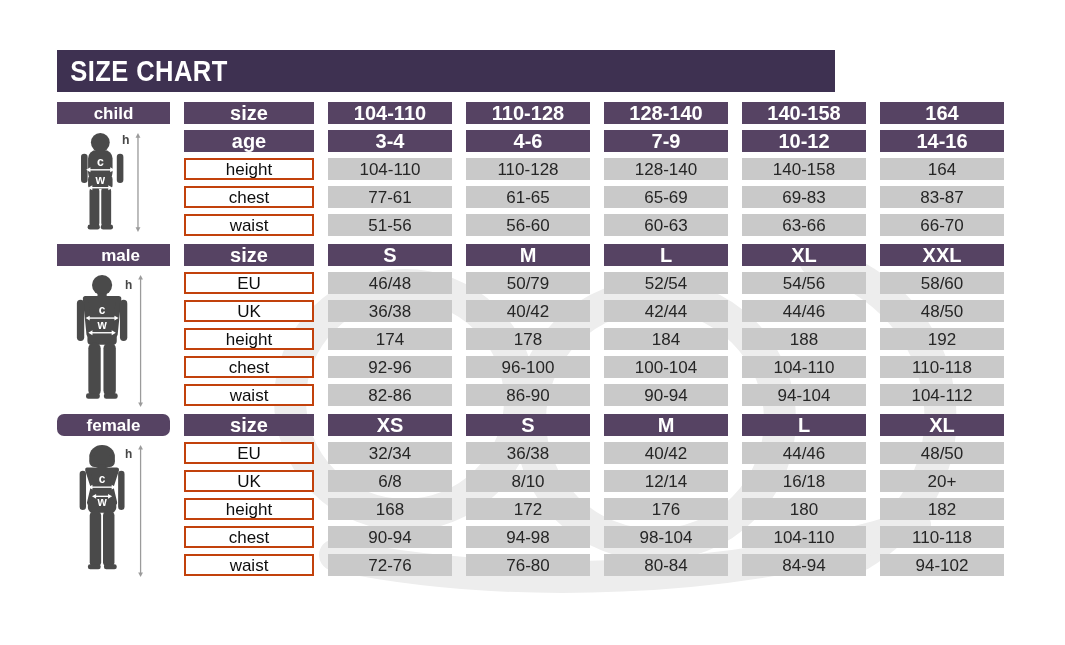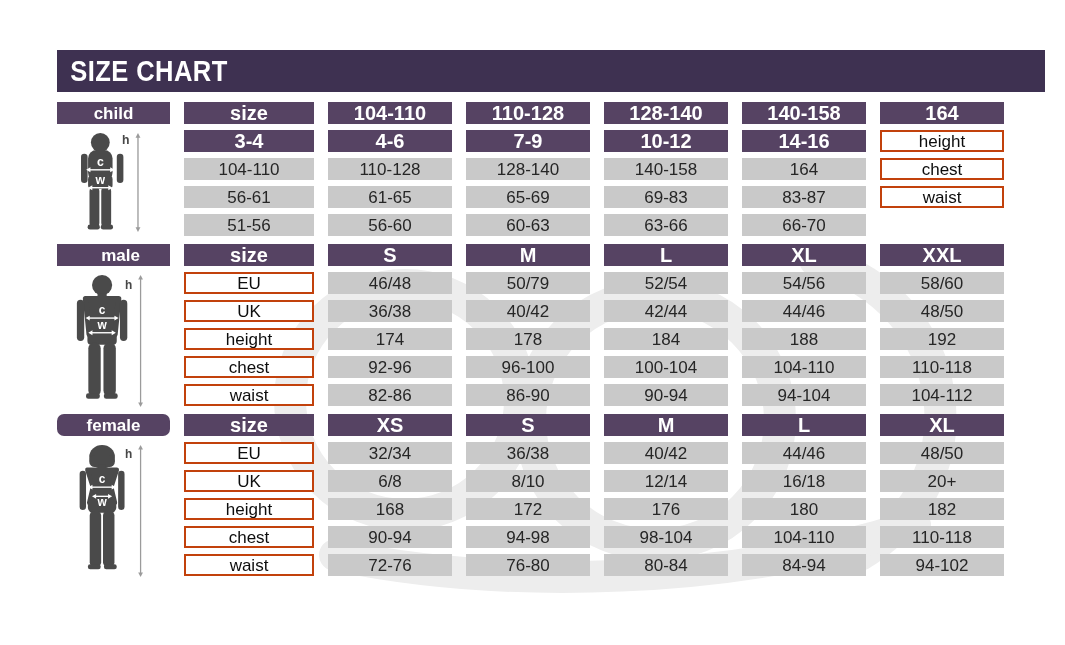--- a/index.html
+++ b/index.html
@@ -9,21 +9,21 @@
     background:#fff;
     overflow:hidden;
     font-family:"Liberation Sans", sans-serif;
     box-sizing:border-box;
     padding-top:50px;
   }
   *{box-sizing:border-box;}
   .title-bar{
     position:relative;z-index:2;
     margin-left:57px;
-    width:988px;height:42px;
+    width:778px;height:42px;
     background:var(--title-bar,#3e3151);
     margin-bottom:10px;
   }
   .title{
     margin:0;color:#fff;
     font-size:29px;font-weight:bold;
     line-height:42px;padding-left:15px;
     letter-spacing:.5px;white-space:nowrap;
     transform:scaleX(.88);transform-origin:left center;
   }
@@ -125,33 +125,34 @@
             </g> 
             <text class="h-letter" x="73" y="15">h</text>
   </svg>
         </div>
         <div class="cell hdr">size</div>
         <div class="cell hdr">104-110</div>
         <div class="cell hdr">110-128</div>
         <div class="cell hdr">128-140</div>
         <div class="cell hdr">140-158</div>
         <div class="cell hdr">164</div>
+        <div class="cell hdr">age</div>
         <div class="cell hdr">3-4</div>
         <div class="cell hdr">4-6</div>
         <div class="cell hdr">7-9</div>
         <div class="cell hdr">10-12</div>
         <div class="cell hdr">14-16</div>
         <div class="cell lab">height</div>
         <div class="cell val">104-110</div>
         <div class="cell val">110-128</div>
         <div class="cell val">128-140</div>
         <div class="cell val">140-158</div>
         <div class="cell val">164</div>
         <div class="cell lab">chest</div>
-        <div class="cell val">56-61</div>
+        <div class="cell val">77-61</div>
         <div class="cell val">61-65</div>
         <div class="cell val">65-69</div>
         <div class="cell val">69-83</div>
         <div class="cell val">83-87</div>
         <div class="cell lab">waist</div>
         <div class="cell val">51-56</div>
         <div class="cell val">56-60</div>
         <div class="cell val">60-63</div>
         <div class="cell val">63-66</div>
         <div class="cell val">66-70</div>

